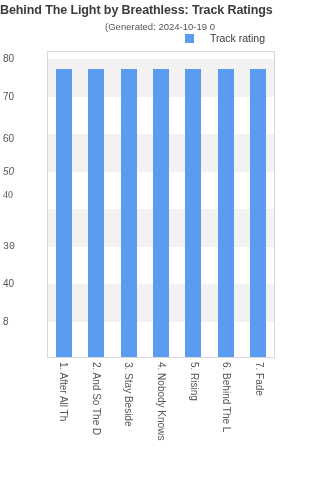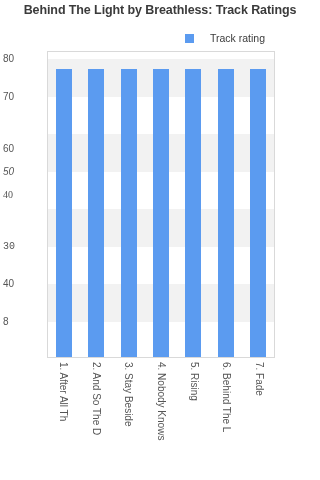--- a/index.html
+++ b/index.html
@@ -20,21 +20,21 @@
     left: 0; top: 0;
     width: 320px;
     height: 480px;
   }
 
   
   .chart-title {
     position: absolute;
     left: 0;
     top: 3px;
-    width: 320px;
+    width: 260px;
     text-align: center;
     font-size: 12.5px;
     font-weight: bold;
     color: #3b3b3b;
     letter-spacing: -0.1px;
     white-space: nowrap;
   }
   .chart-subtitle {
     position: absolute;
     left: 0;
@@ -148,33 +148,34 @@
     white-space: nowrap;
   }
 </style>
 </head>
 <body>
 
 <div id="chart-root">
 
   <div class="chart-title">Behind The Light by Breathless: Track Ratings</div>
 
+  <div class="chart-subtitle">(Generated: 2024-10-19 0</div>
 
   <div class="legend">
     <span class="legend-swatch"></span>
     <span class="legend-label">Track rating</span>
   </div>
 
   <div class="yaxis" id="yaxis">
       <div class="ytick" style="top: 269.561px;">8</div>
       <div class="ytick" style="top: 232.122px;">40</div>
       <div class="ytick" style="top: 194.683px; font-family: Liberation Mono, monospace;">30</div>
       <div class="ytick" style="top: 143px; font-family: Liberation Serif, serif;">40</div>
       <div class="ytick" style="top: 119.805px; font-style: italic;">50</div>
-      <div class="ytick" style="top: 97px;">60</div>
+      <div class="ytick" style="top: 87px;">60</div>
       <div class="ytick" style="top: 44.9268px;">70</div>
       <div class="ytick" style="top: 7.4878px;">80</div>
     </div>
 
   <div class="plot" id="plot">
     <div id="bands">
         <div class="band white" style="top: 269.561px; height: 37.439px;"></div>
         <div class="band" style="top: 232.122px; height: 37.439px;"></div>
         <div class="band white" style="top: 194.683px; height: 37.439px;"></div>
         <div class="band" style="top: 157.244px; height: 37.439px;"></div>

